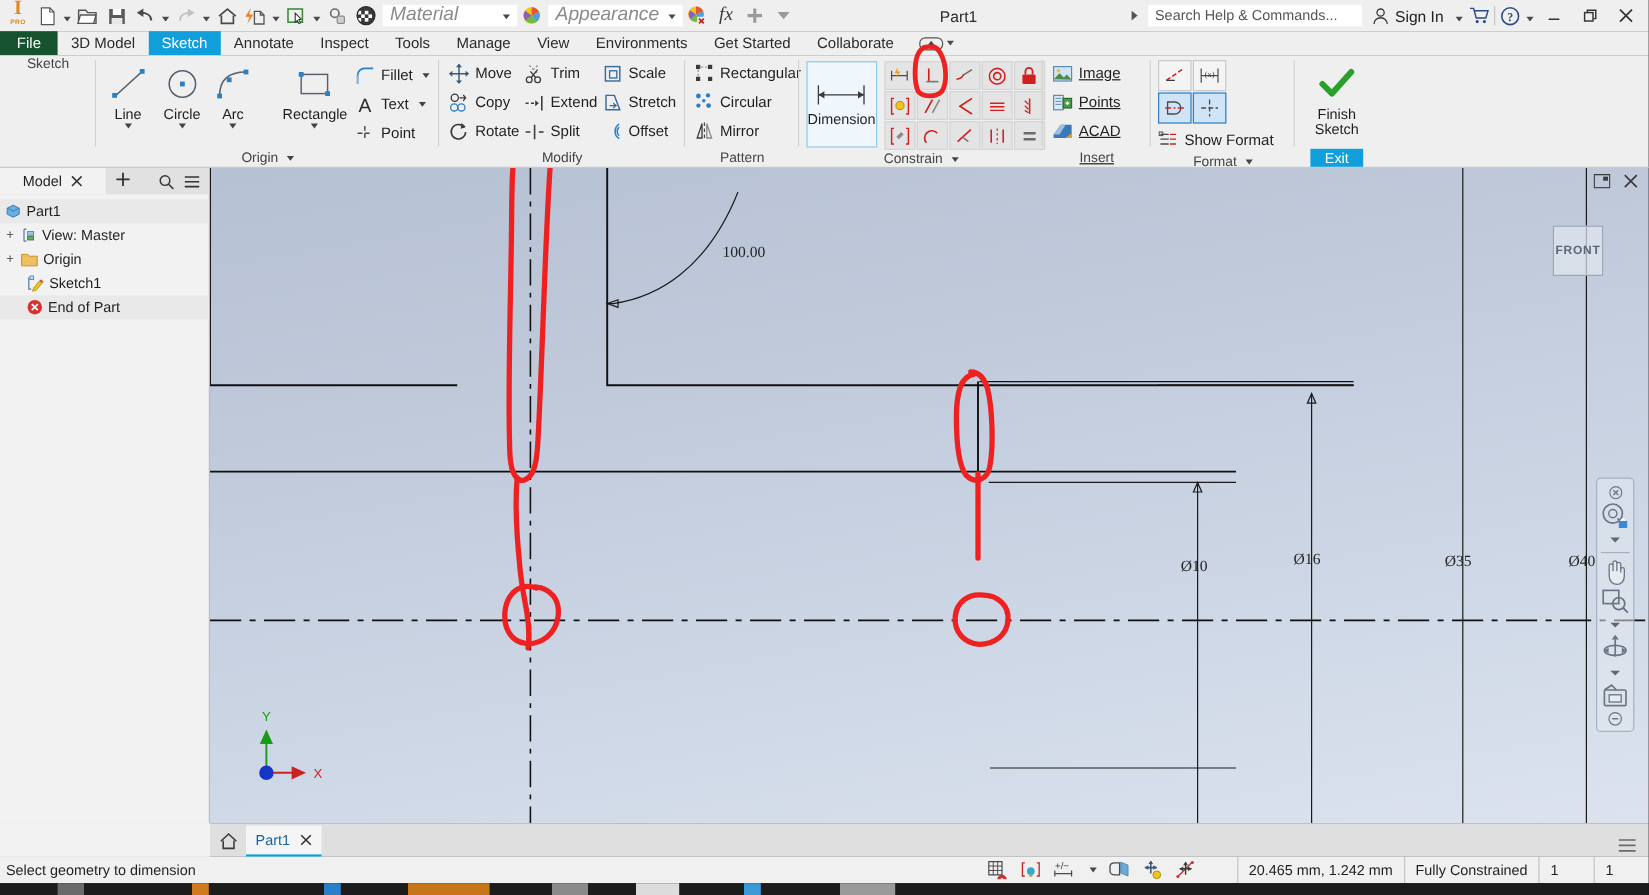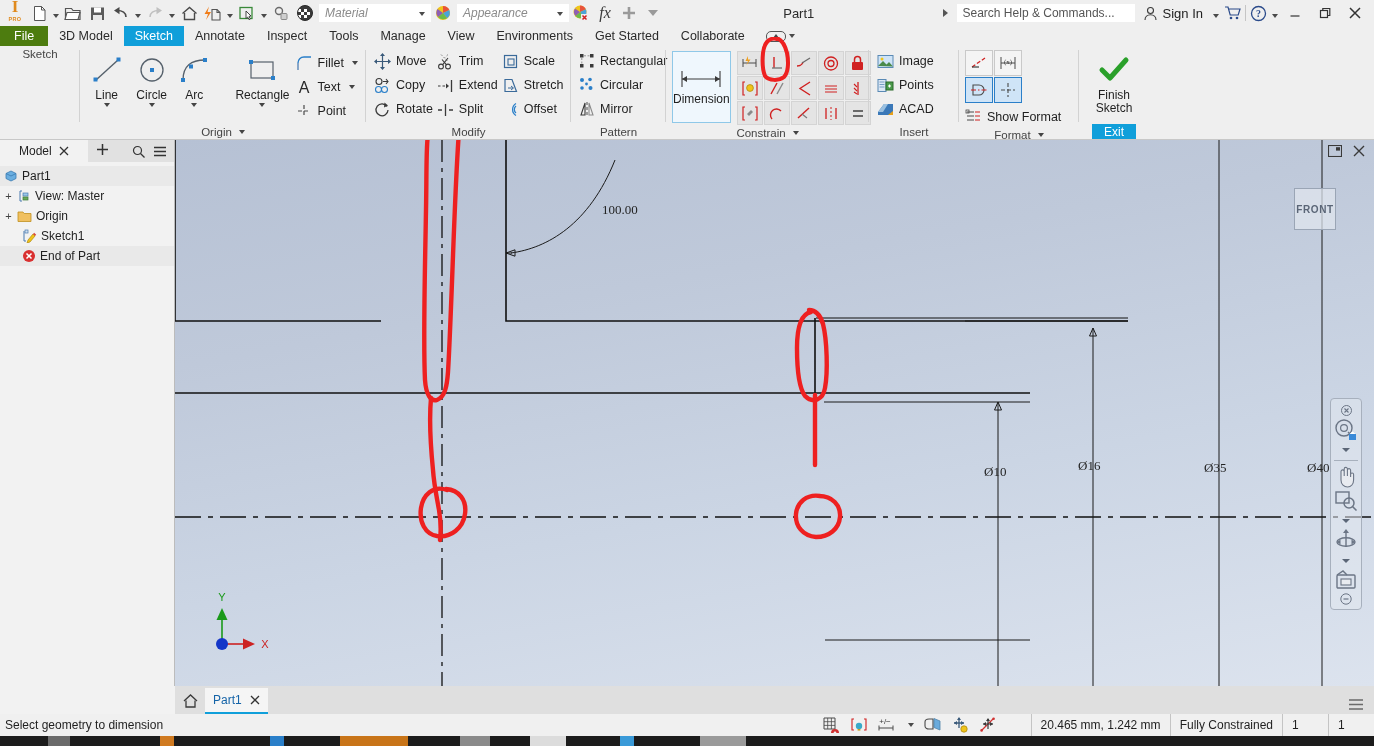--- a/index.html
+++ b/index.html
@@ -33,41 +33,41 @@
   }
   .inv-logo {
     font-family: "Liberation Serif", serif; font-weight: bold;
     color: #e08a1e; font-size: 17px; line-height: 13px;
     text-align: center;
   }
   .inv-logo small { display:block; font-size: 5.5px; letter-spacing: .3px; font-family:"Liberation Sans",sans-serif;}
   .matbox {
     height: 18px; width: 112px; background: #fff; display: flex;
     align-items: center; padding-left: 6px; font-style: italic;
-    color: #8b8b8b; font-size: 12px; position: relative; margin-left: 2px;
+    color: #8b8b8b; font-size: 16px; position: relative; margin-left: 2px;
   }
   .matbox .caret-dn { position: absolute; right: 6px; top: 8px; }
   .title-center {
     flex: 1; text-align: center; font-size: 13px; color: #2b2b2b;
   }
   .searchbox {
     width: 178px; height: 18px; background: #fff; display: flex;
     align-items: center; padding-left: 6px; color: #555; font-size: 12px;
   }
   .signin { display: flex; align-items: center; gap: 5px; padding: 0 8px; font-size: 13px; color:#222;}
   .winbtns { display: flex; align-items: center; gap: 0; padding-right: 4px; }
   .winbtn { width: 30px; height: 26px; display:flex; align-items:center; justify-content:center; font-size: 14px; color:#333; }
 
   
   .tabbar {
     position: absolute; left: 0; top: 26px; width: 1374px; height: 20px;
     background: #efefef; display: flex; align-items: stretch; font-size: 12.5px;
   }
   .tab { padding: 0 11px; display: flex; align-items: center; color: #2a2a2a; }
-  .tab.file { background: #4d7c0f; color: #fff; font-weight: normal; padding: 0 14px;}
+  .tab.file { background: #14532d; color: #fff; font-weight: normal; padding: 0 14px;}
   .tab.active { background: #109fda; color: #fff; }
   .tabmini {
     margin-left: 10px; display: flex; align-items: center; gap: 3px;
   }
   .minibox {
     width: 20px; height: 11px; border: 1px solid #555; border-radius: 5px;
     display:flex; align-items:center; justify-content:center;
   }
   .caret-up {
     width: 0; height: 0; border-left: 3px solid transparent;
@@ -737,21 +737,21 @@
             <path d="M24 2 C16 0 11 6 10 16 C9 26 10 34 12 39 C16 44 26 44 31 40 C35 36 36 26 34 16 C32 8 28 2 23 1" fill="none" stroke="#ee2020" stroke-width="4" stroke-linecap="round"></path>
           </svg>
         </div>
       </div>
       <div class="panel-title">
         <span>Constrain</span>
           <i class="dropmark"></i>
       </div>
     </div>
 
-    <div class="panel" style="width:90px;">
+    <div class="panel" style="width:90px;text-decoration:underline;">
       <div class="panel-body" style="gap:0;">
         <div class="col3">
           <div class="smallrow">
             <svg width="17" height="15" viewBox="0 0 17 15">
                 <rect x="1" y="1.5" width="15" height="12" fill="#cfe4f7" stroke="#5a8ab5"></rect>
                 <circle cx="5" cy="5" r="1.5" fill="#f0c419"></circle>
                 <path d="M1 12l5-5 3.5 3.5L12 8l4 4.5z" fill="#4a8a4a"></path>
               </svg>
             <span class="lbl">Image</span>
           </div>

